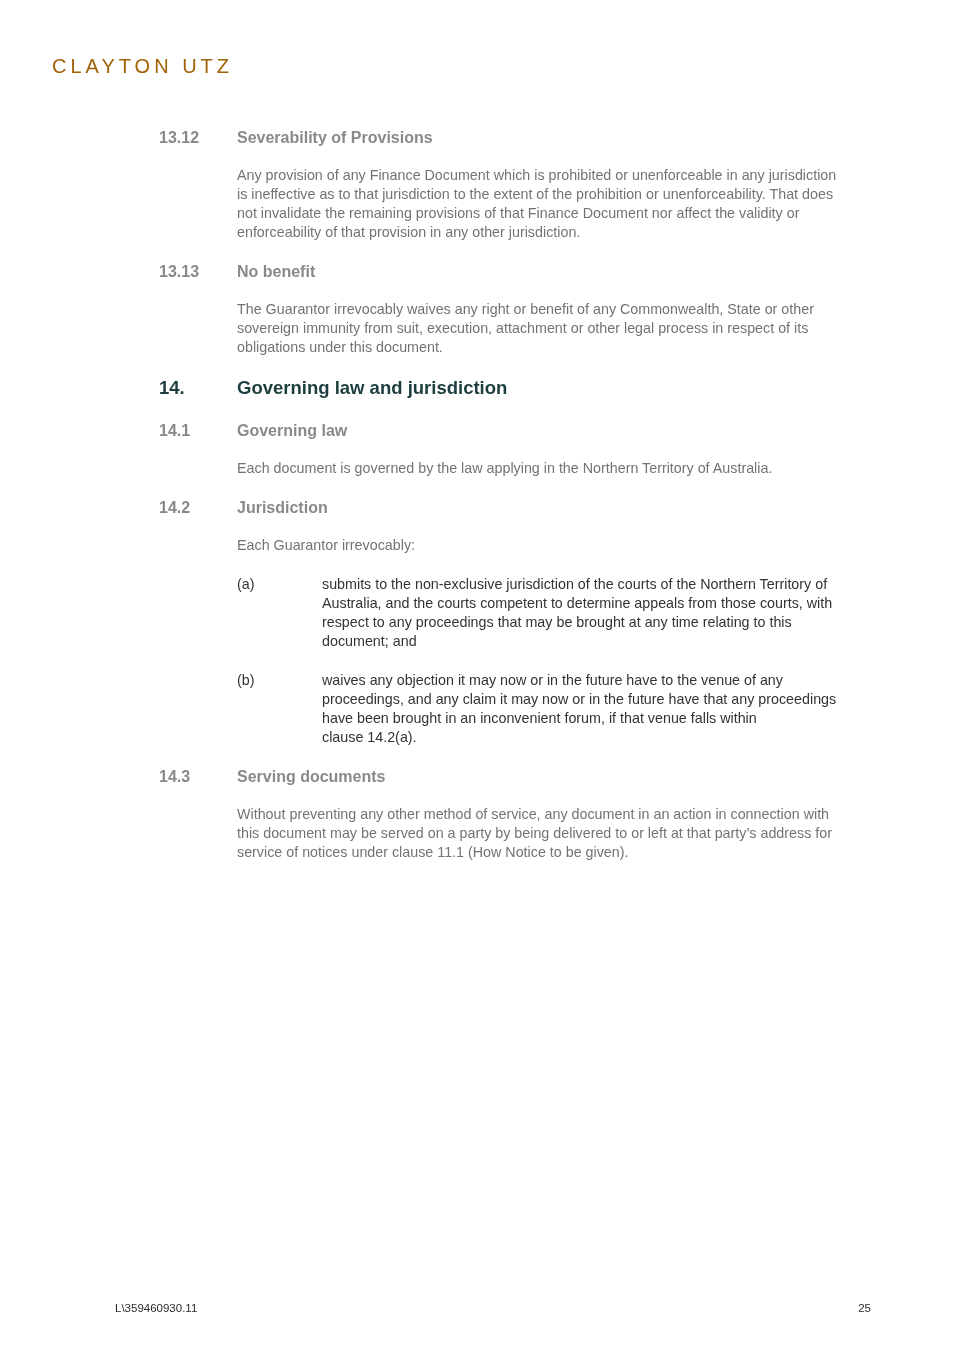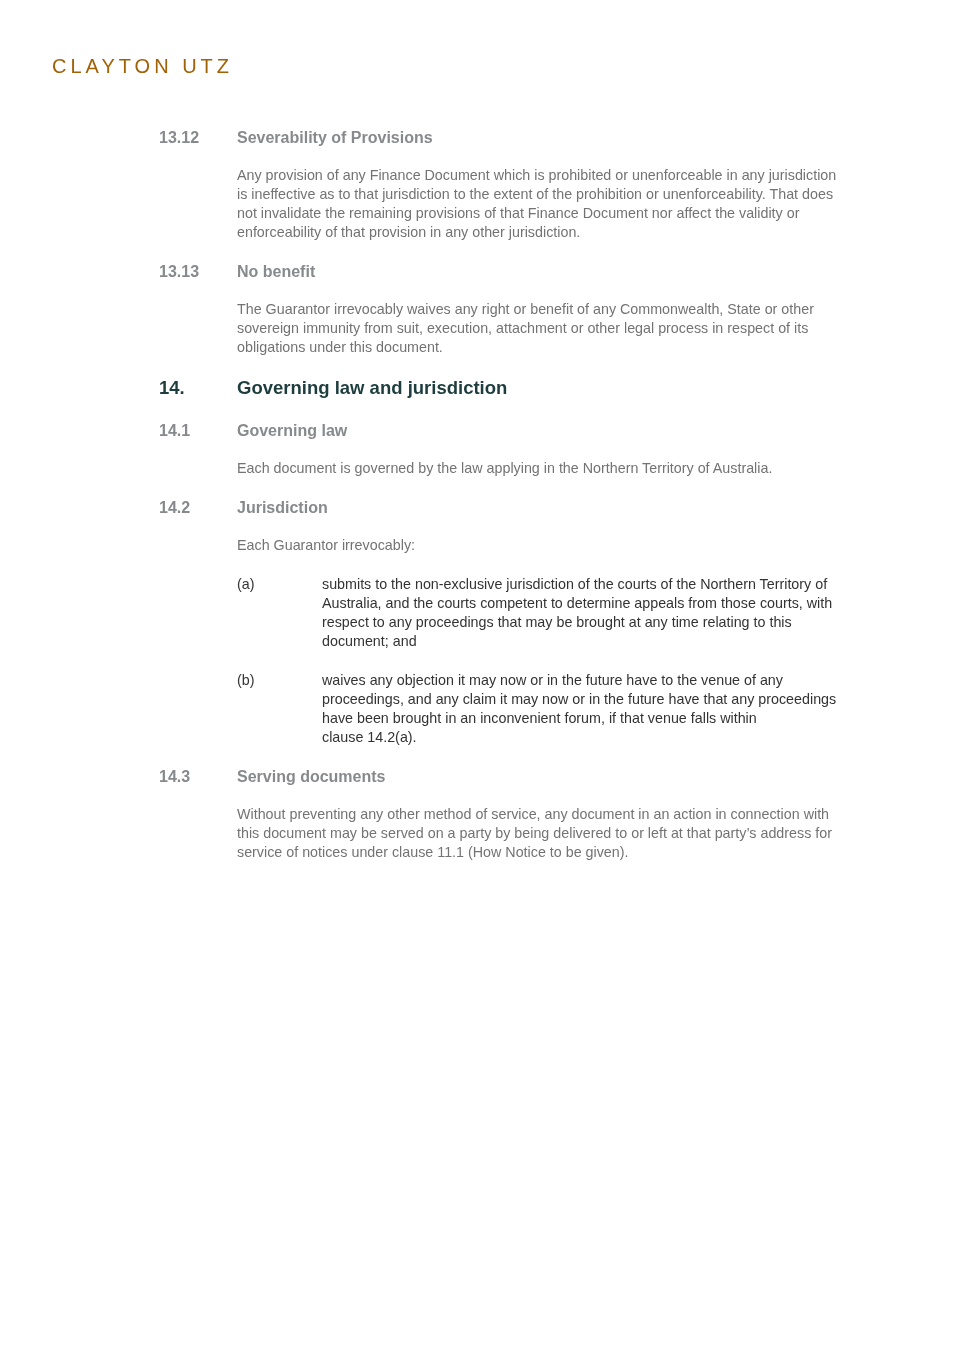--- a/index.html
+++ b/index.html
@@ -166,14 +166,18 @@
         <span class="sub-num">14.3</span>
         <h2 class="sub-heading">Serving documents</h2>
       </div>
       <p class="body-text">Without preventing any other method of service, any document in an action in connection with
 this document may be served on a party by being delivered to or left at that party’s address for
 service of notices under clause 11.1 (How Notice to be given).</p>
     </section>
 
   </div>
 
+  <div class="footer">
+    <span>L\359460930.11</span>
+    <span>25</span>
+  </div>
 
 </div>
 
 </body></html>

